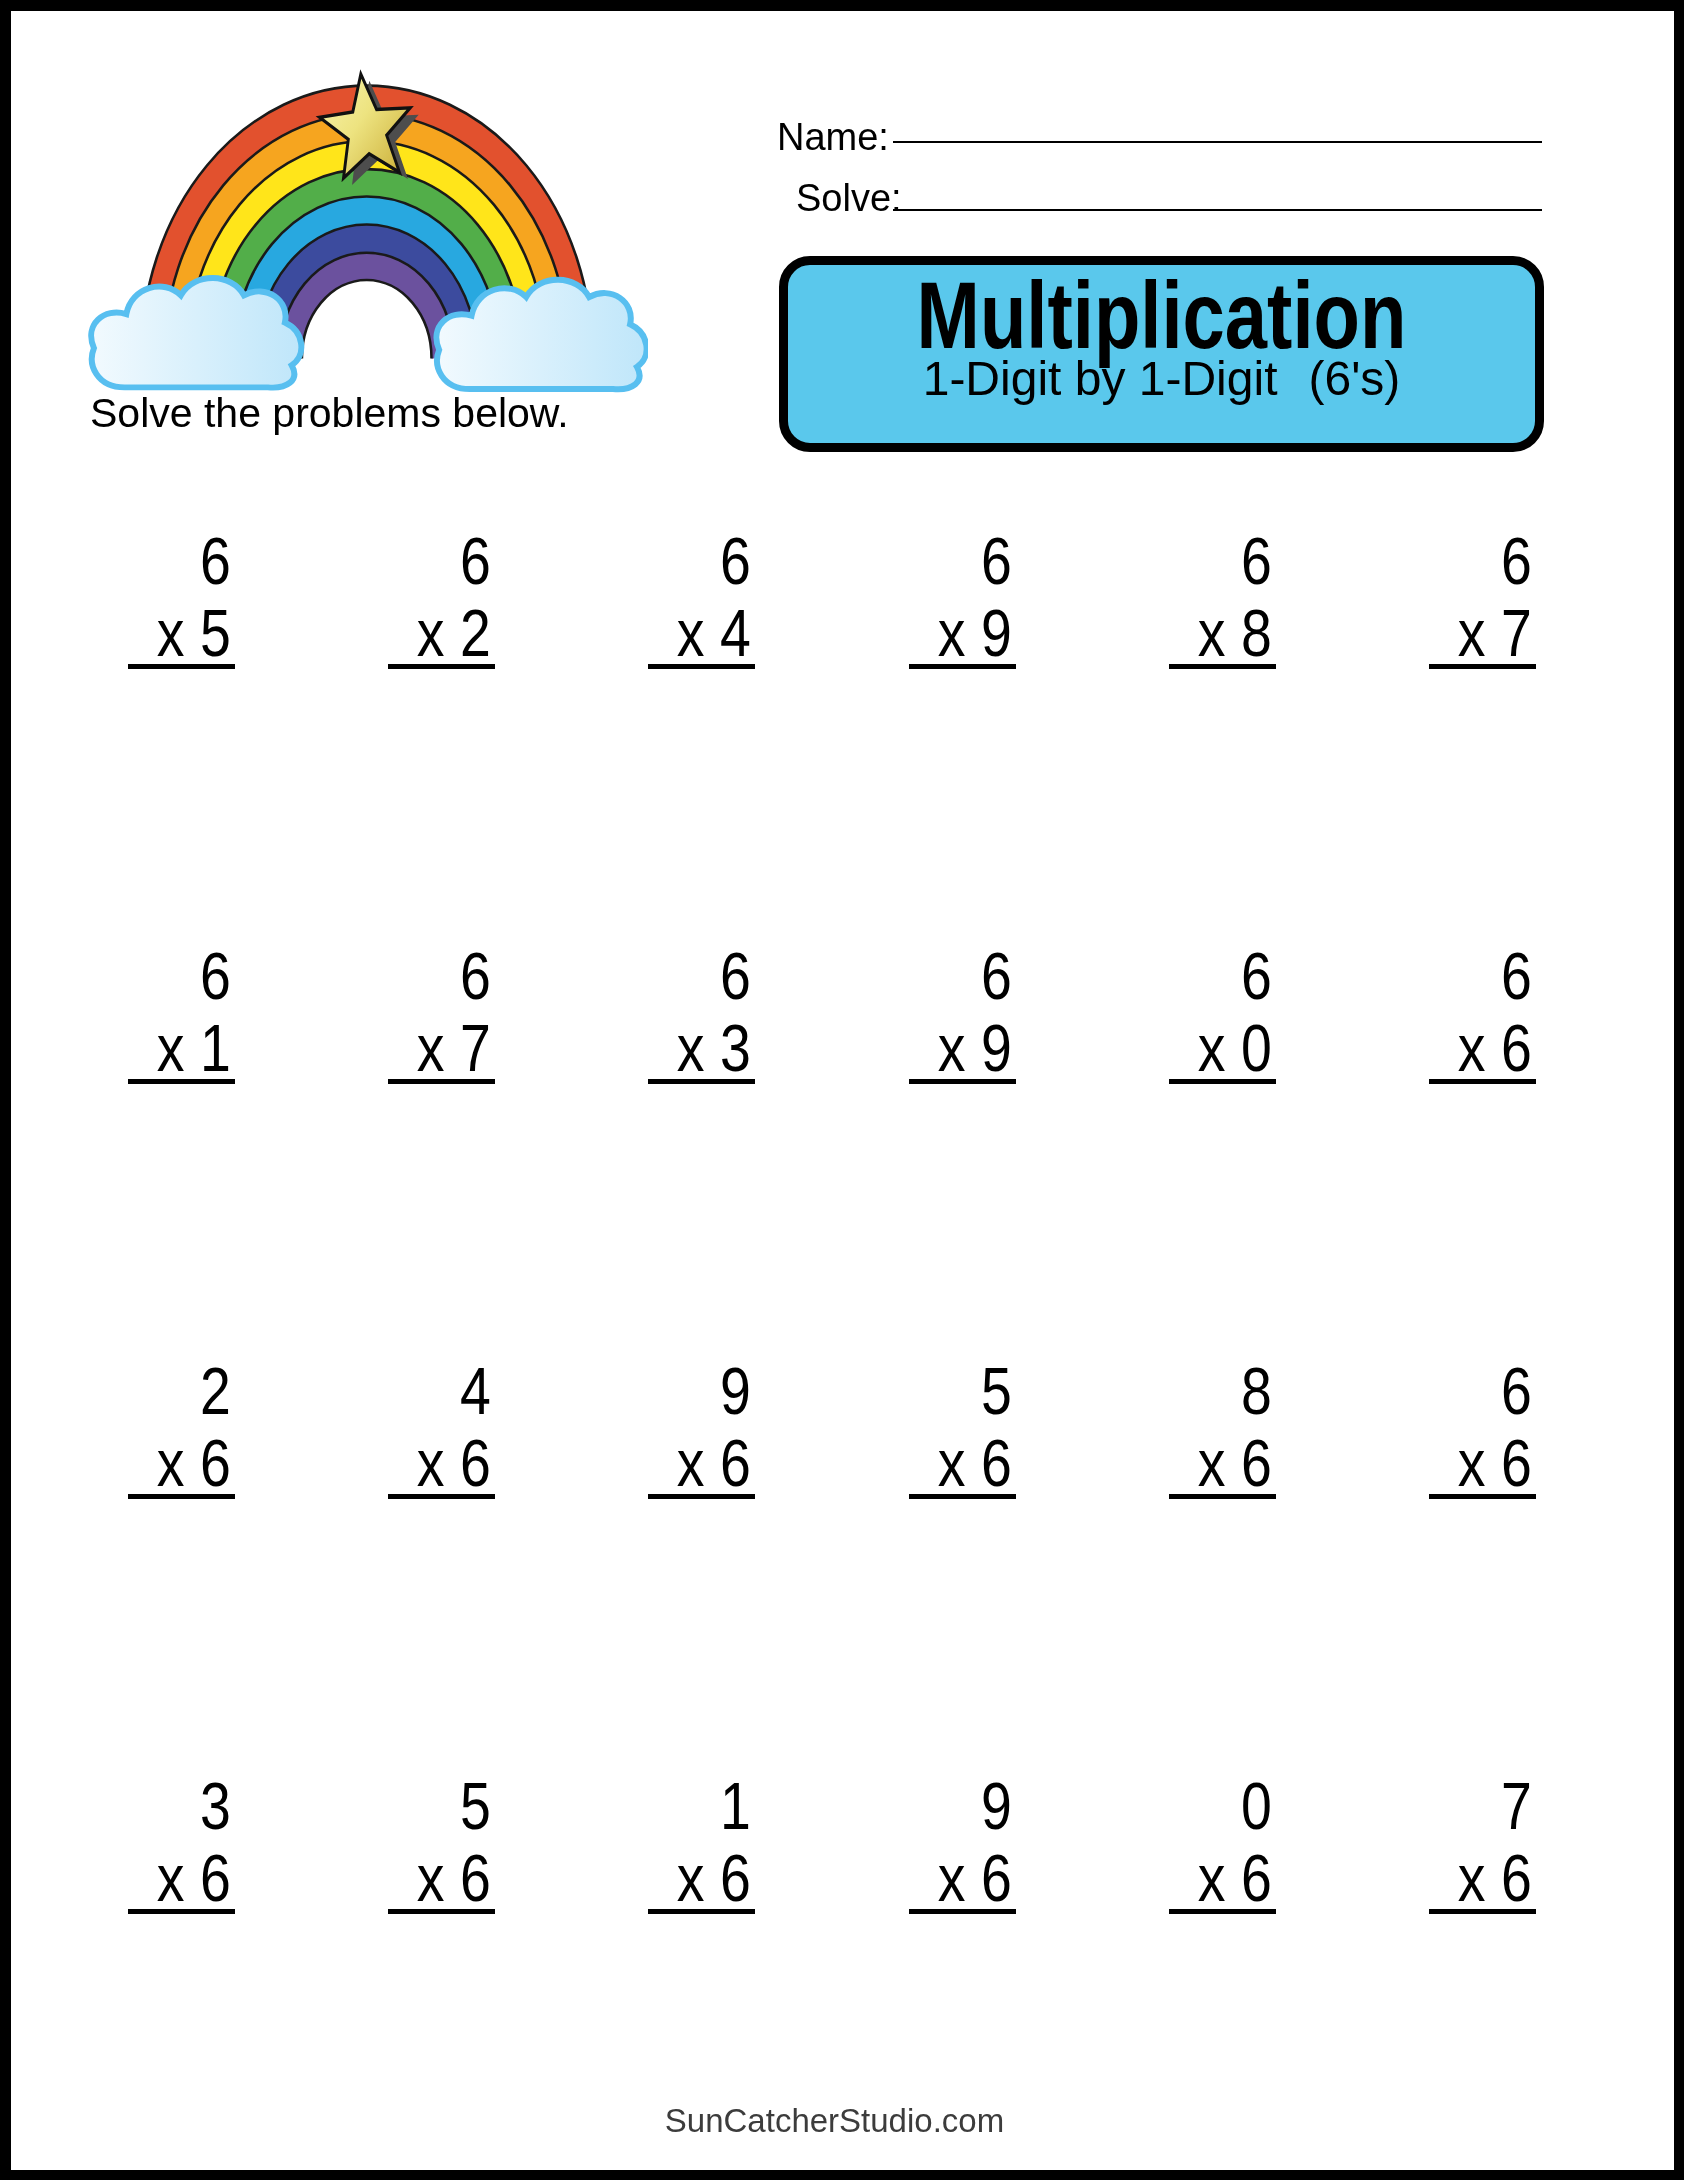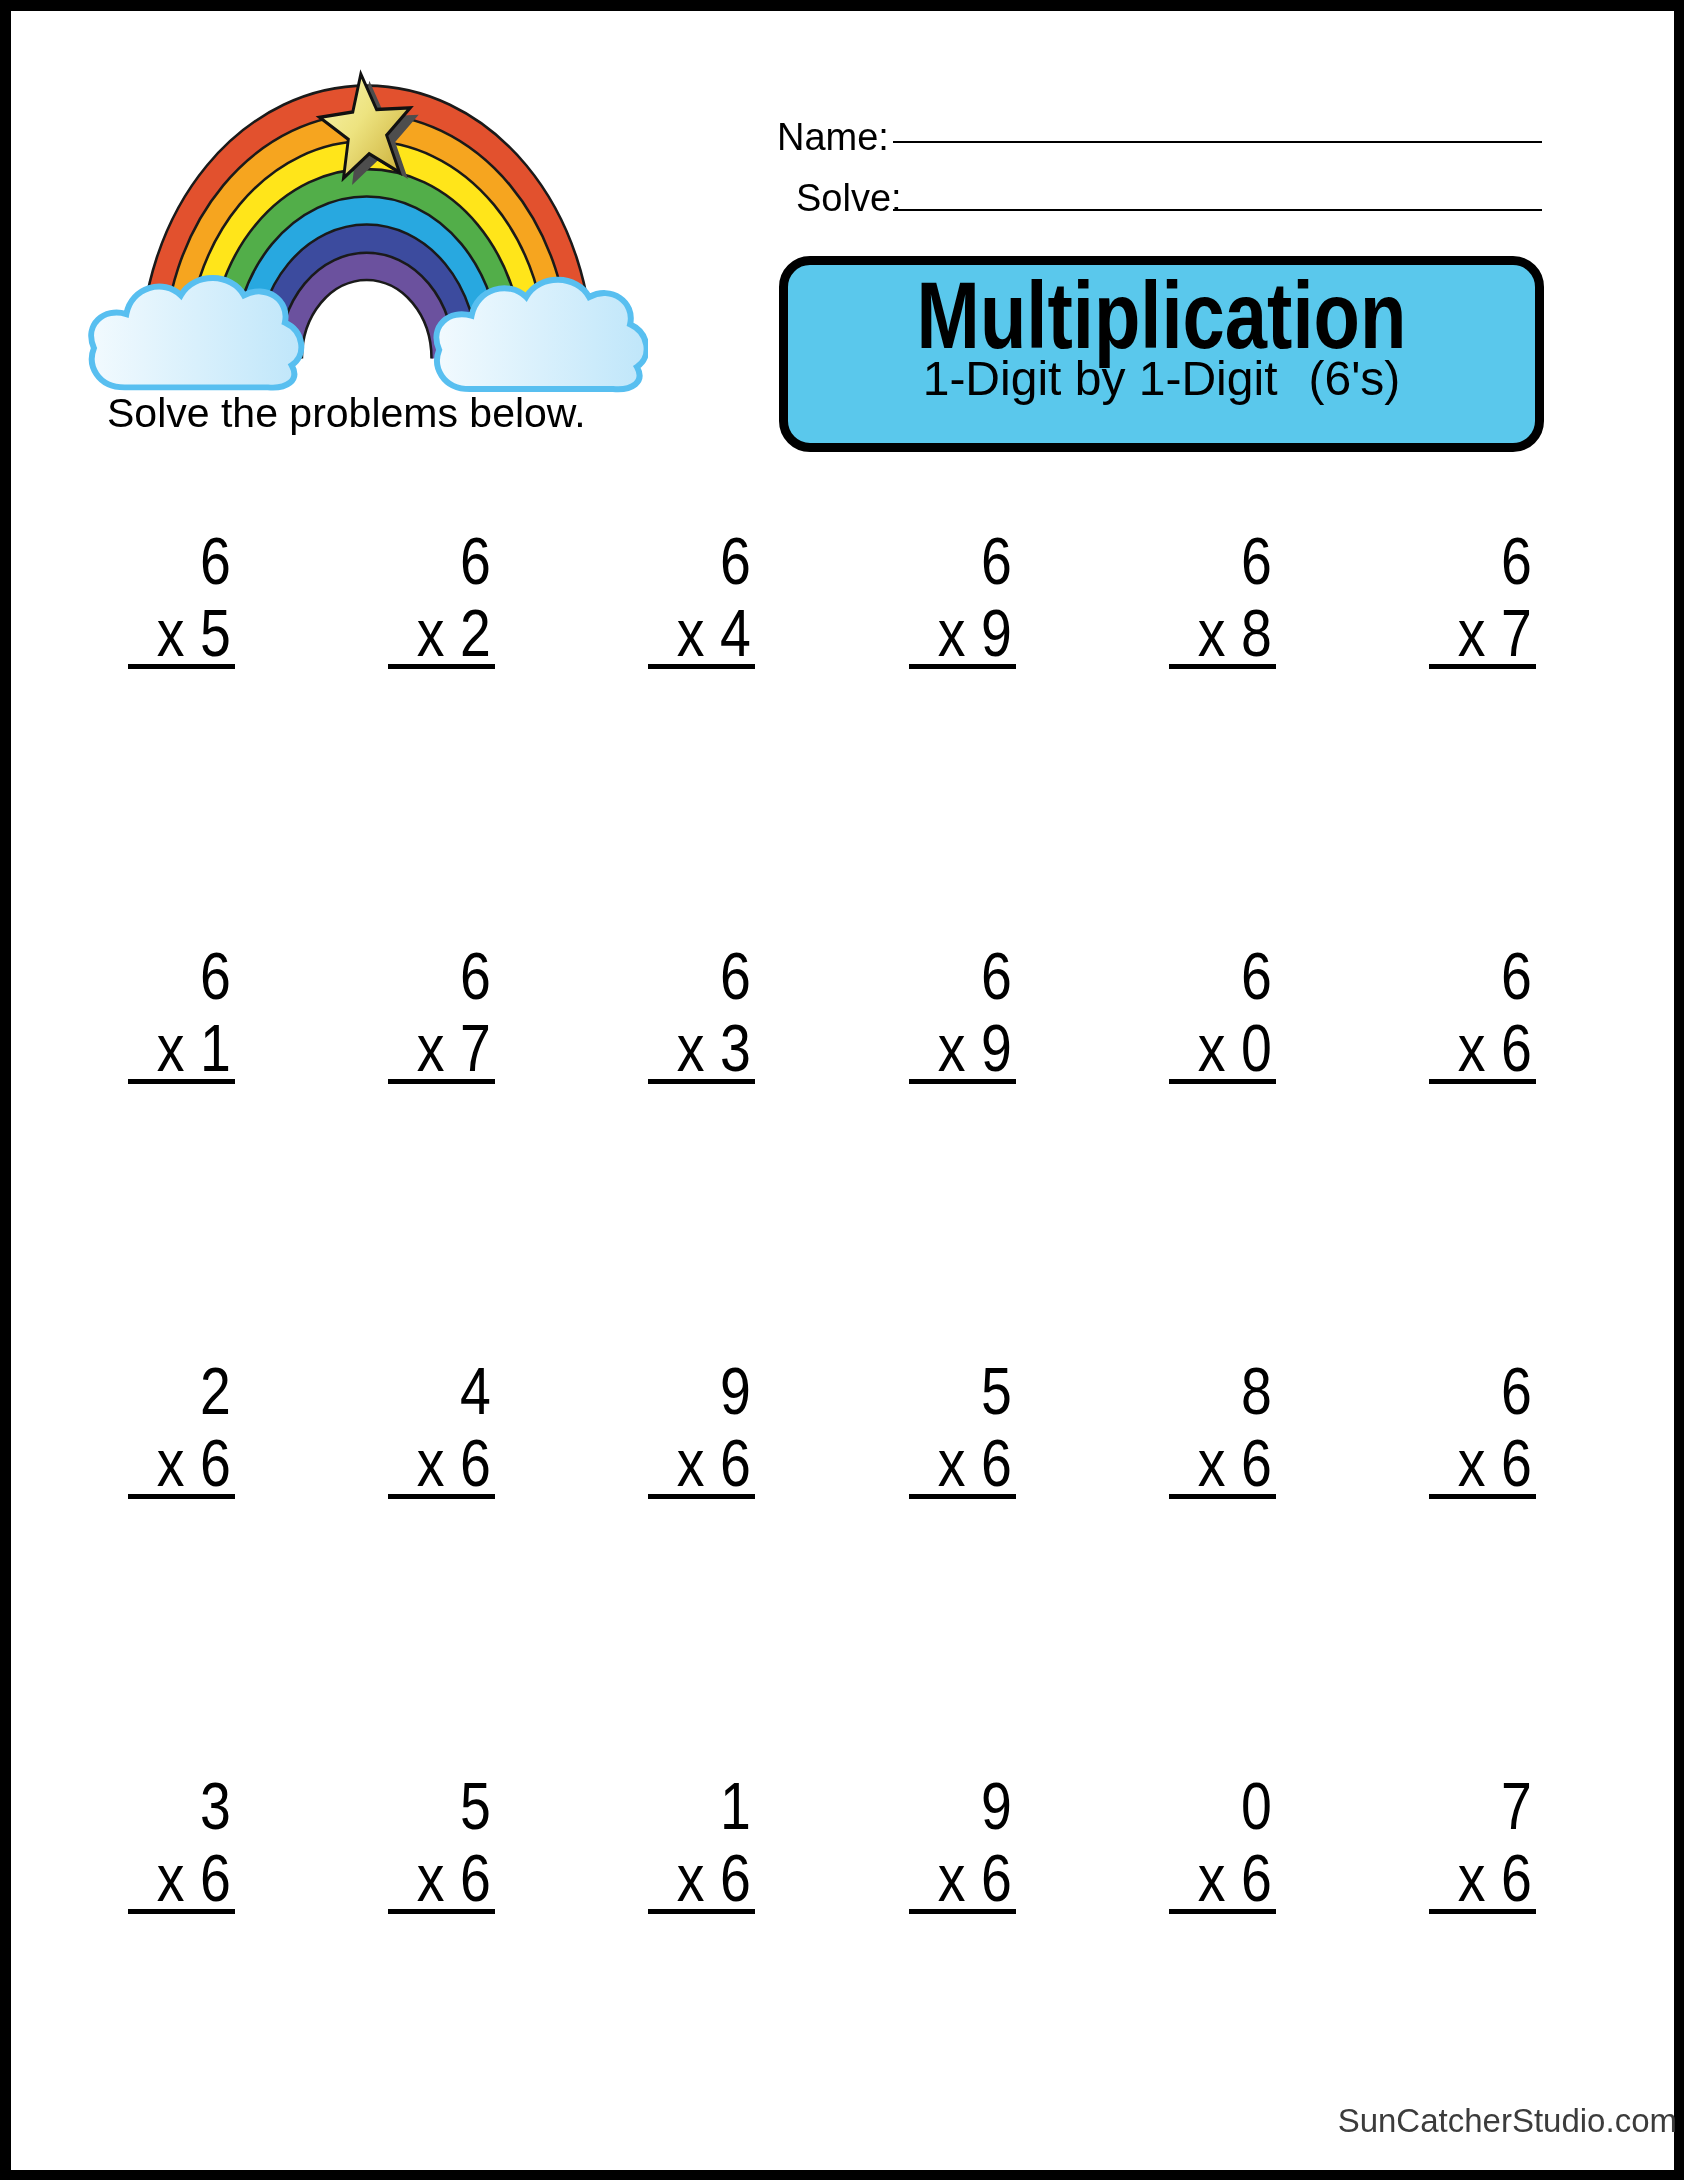--- a/index.html
+++ b/index.html
@@ -7,21 +7,21 @@
     position:relative;
     width:1685px;height:2181px;
     background:#ffffff;
     box-shadow: inset 0 0 0 11px #000;
     font-family:"Liberation Sans", sans-serif;
     color:#000;
     overflow:hidden;
   }
   .rainbow-wrap{position:absolute;left:82px;top:48px;width:566px;height:348px;}
   .instruction{
-    position:absolute;left:107px;top:393px;
+    position:absolute;left:90px;top:393px;
     font-size:41px;line-height:1;white-space:nowrap;
   }
   .name-label{position:absolute;left:777px;top:118px;font-size:38px;line-height:1;}
   .date-label{position:absolute;left:796px;top:179px;font-size:38px;line-height:1;}
   .write-line{position:absolute;height:0;border-bottom:2.6px solid #000;}
   .name-line{left:893px;top:141px;width:649px;}
   .date-line{left:893px;top:209px;width:649px;}
   .title-box{
     position:absolute;left:779px;top:256px;width:765px;height:196px;
     box-sizing:border-box;
@@ -52,22 +52,22 @@
     font-size:66px;line-height:66px;text-align:right;padding-right:5.1px;
     transform:scaleX(0.84);transform-origin:100% 50%;
   }
   .prob .bot{
     margin-top:9.4px;
     font-size:66px;line-height:61px;text-align:right;padding-right:5.1px;
     transform:scaleX(0.84);transform-origin:100% 50%;
     white-space:nowrap;
   }
   .footer{
-    position:absolute;left:0;right:8px;top:2104px;
-    text-align:right;font-size:33px;color:#3c3c3c;line-height:1;
+    position:absolute;left:0;right:16px;top:2104px;
+    text-align:center;font-size:33px;color:#3c3c3c;line-height:1;
   }
 </style>
 </head>
 <body>
 
 <div class="page">
 
   <div class="rainbow-wrap">
     <svg width="566" height="348" viewBox="0 0 664 408">
       <defs>

